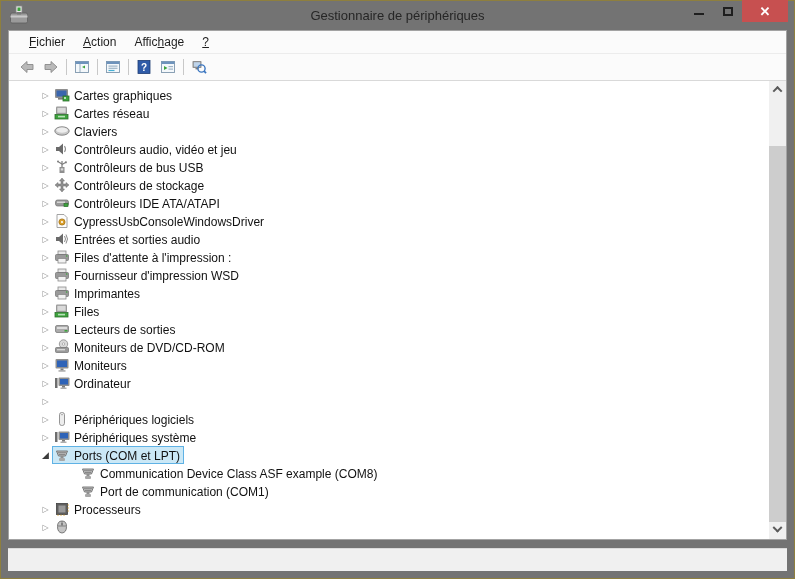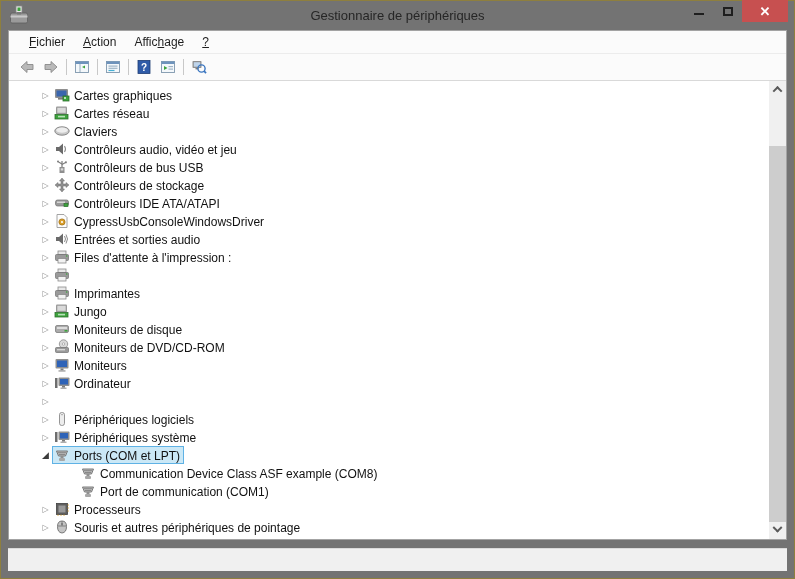--- a/index.html
+++ b/index.html
@@ -397,47 +397,48 @@
               </svg>
               <span class="tlabel">Files d'attente à l'impression :</span>
             </span>
           </div>
           <div class="tree-row" style="padding-left: 30px;">
             <span class="expander">▷</span>
             <span class="row-sel">
               <svg class="ticon">
                 <use href="#i-printer"></use>
               </svg>
+              <span class="tlabel">Fournisseur d'impression WSD</span>
             </span>
           </div>
           <div class="tree-row" style="padding-left: 30px;">
             <span class="expander">▷</span>
             <span class="row-sel">
               <svg class="ticon">
                 <use href="#i-printer"></use>
               </svg>
               <span class="tlabel">Imprimantes</span>
             </span>
           </div>
           <div class="tree-row" style="padding-left: 30px;">
             <span class="expander">▷</span>
             <span class="row-sel">
               <svg class="ticon">
                 <use href="#i-network-adapter"></use>
               </svg>
-              <span class="tlabel">Jungo</span>
+              <span class="tlabel">Files</span>
             </span>
           </div>
           <div class="tree-row" style="padding-left: 30px;">
             <span class="expander">▷</span>
             <span class="row-sel">
               <svg class="ticon">
                 <use href="#i-disk-drive"></use>
               </svg>
-              <span class="tlabel">Moniteurs de disque</span>
+              <span class="tlabel">Lecteurs de sorties</span>
             </span>
           </div>
           <div class="tree-row" style="padding-left: 30px;">
             <span class="expander">▷</span>
             <span class="row-sel">
               <svg class="ticon">
                 <use href="#i-dvd-drive"></use>
               </svg>
               <span class="tlabel">Moniteurs de DVD/CD-ROM</span>
             </span>
@@ -516,21 +517,20 @@
               </svg>
               <span class="tlabel">Processeurs</span>
             </span>
           </div>
           <div class="tree-row" style="padding-left: 30px;">
             <span class="expander">▷</span>
             <span class="row-sel">
               <svg class="ticon">
                 <use href="#i-mouse"></use>
               </svg>
-              <span class="tlabel">Souris et autres périphériques de pointage</span>
             </span>
           </div>
         </div>
       <div class="scrollbar">
         <div class="sb-btn sb-up">
             <span class="chev up"></span>
           </div>
         <div class="sb-thumb"></div>
         <div class="sb-btn sb-down">
             <span class="chev down"></span>

